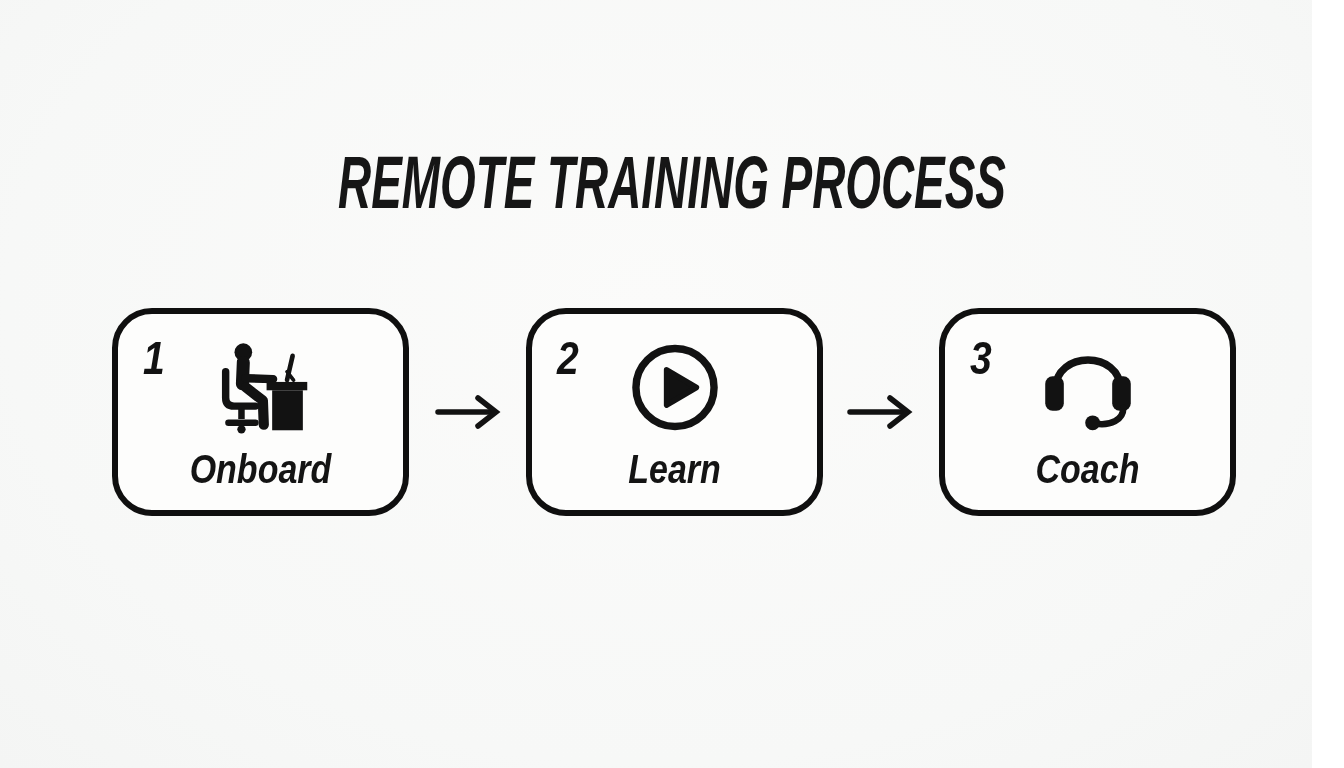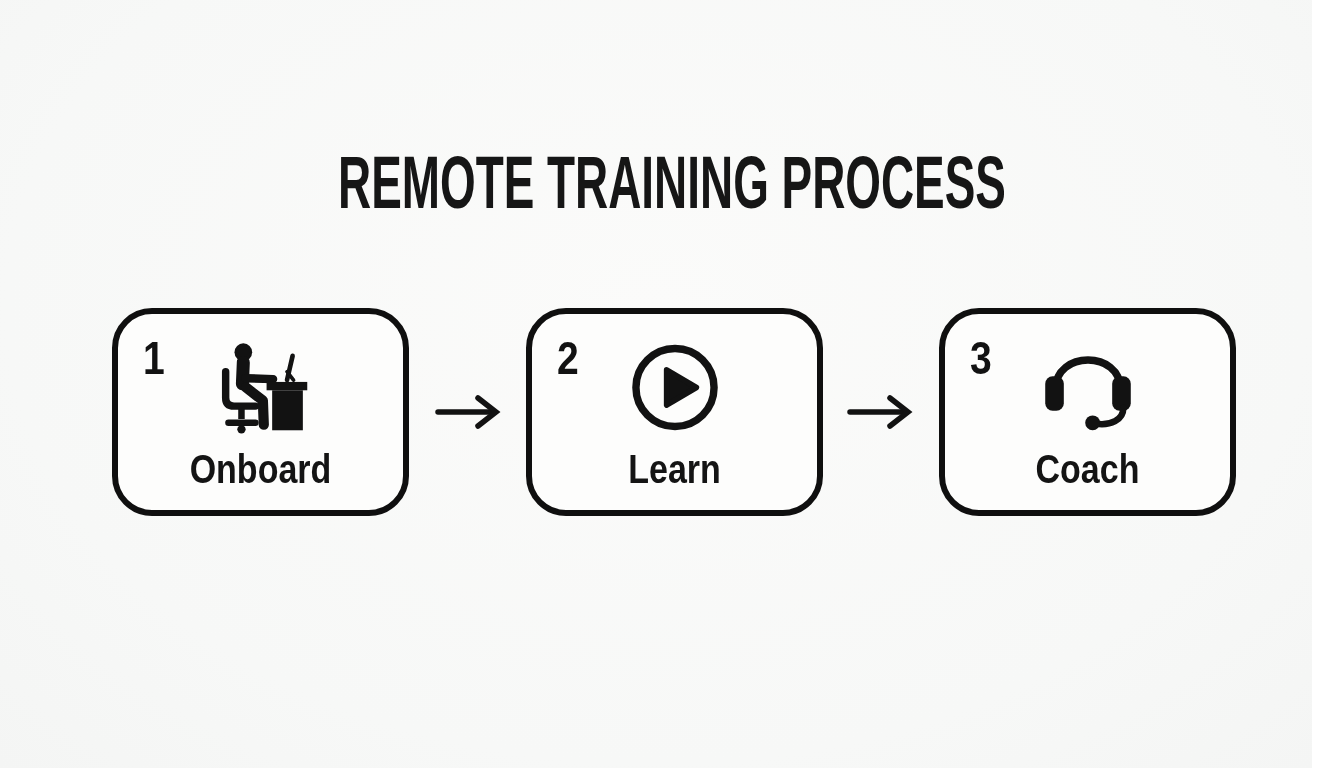--- a/index.html
+++ b/index.html
@@ -8,20 +8,21 @@
     width: 1344px;
     height: 768px;
     font-family: "Liberation Sans", sans-serif;
   }
   .canvas {
     position: relative;
     width: 1312px;
     height: 768px;
     overflow: hidden;
     background: radial-gradient(ellipse at 50% 40%, #fbfbfa 0%, #f7f8f7 70%, #f4f5f4 100%);
+    font-style: italic;
   }
   .title {
     position: absolute;
     left: 0;
     top: 146px;
     width: 1344px;
     margin: 0;
     text-align: center;
     font-size: 74px;
     font-weight: bold;

